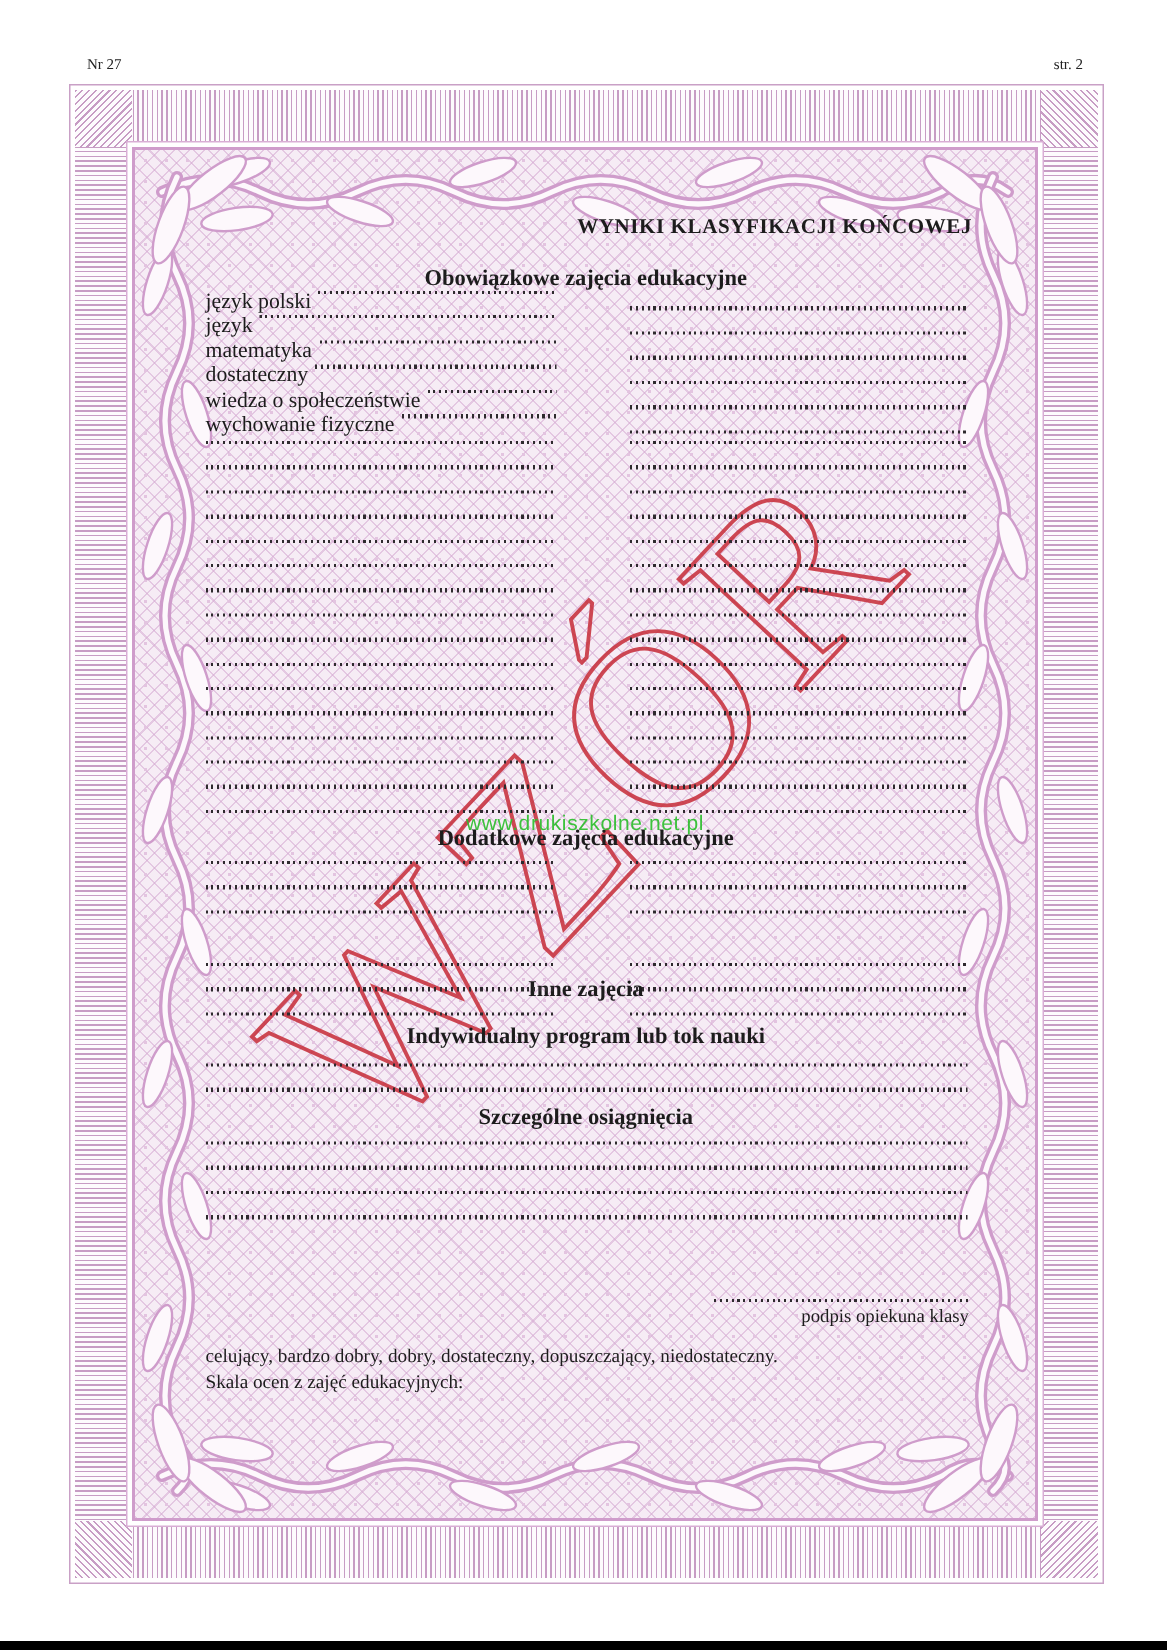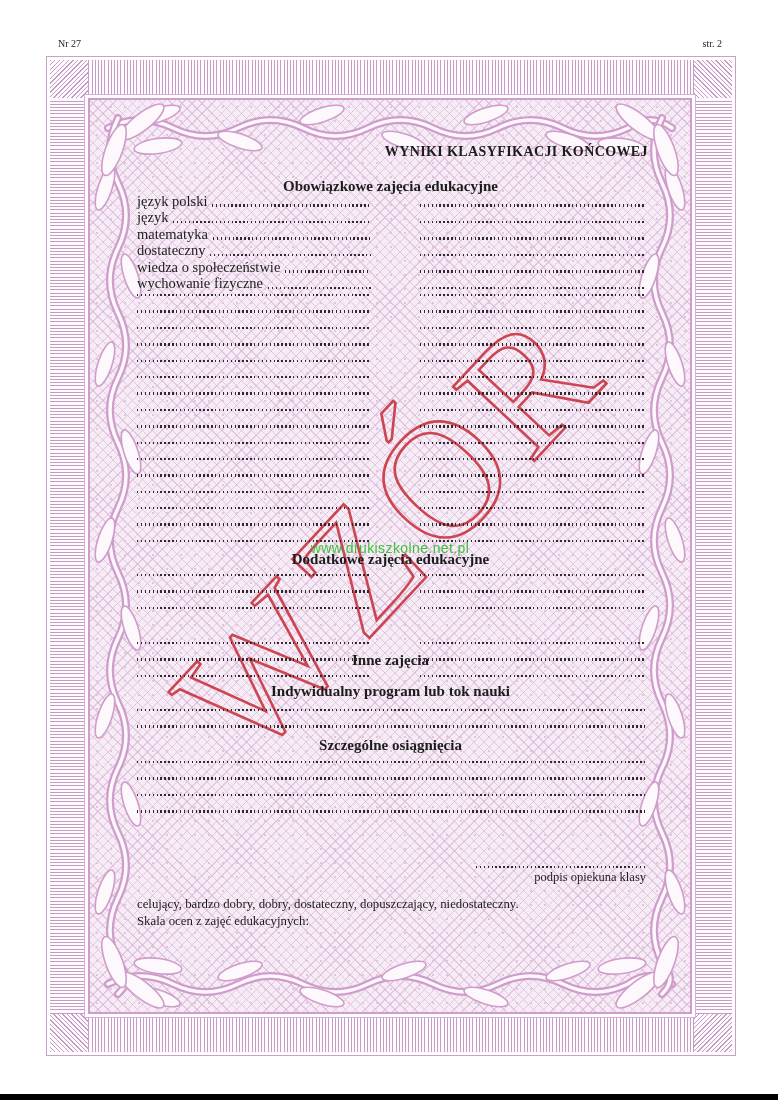--- a/index.html
+++ b/index.html
@@ -47,21 +47,21 @@
       font-size:15px;font-weight:bold;}
   #h-obowiazkowe{top:178px;} #h-dodatkowe{top:551px;} #h-inne{top:616px;margin-top:36px;}
   #h-indywidualny{top:683px;} #h-szczegolne{top:737px;}
 
   .dl{height:2.4px;margin-bottom:2px;
       background-image:repeating-linear-gradient(90deg,#2e2a2e 0 1.4px,rgba(0,0,0,0) 1.4px 3.9px);}
   .dleft{width:234px;} .gap{width:49px;} .dright{width:225px;} .dfull{width:508px;}
 
   #subjects{position:absolute;left:137px;top:192px;width:508px;}
   .srow{display:flex;align-items:flex-end;height:16.55px;}
-  .srow .leftcol{width:234px;display:flex;align-items:flex-end;margin-top:39px;}
+  .srow .leftcol{width:234px;display:flex;margin-top:39px;}
   .slabel{font-size:14.5px;line-height:15px;white-space:nowrap;padding-right:5px;}
   .dotfill{flex:1;}
 
   .rows{position:absolute;left:137px;width:508px;}
   #rows-obowiazkowe{top:282px;} #rows-dodatkowe{top:562px;} #rows-inne{top:630px;}
   #rows-indywidualny{top:697px;} #rows-szczegolne{top:749px;}
   .row2,.rowf{display:flex;align-items:flex-end;height:16.4px;}
 
   #signature{position:absolute;left:476px;top:866px;width:170px;text-align:right;}
   #signature .dl{width:170px;}

